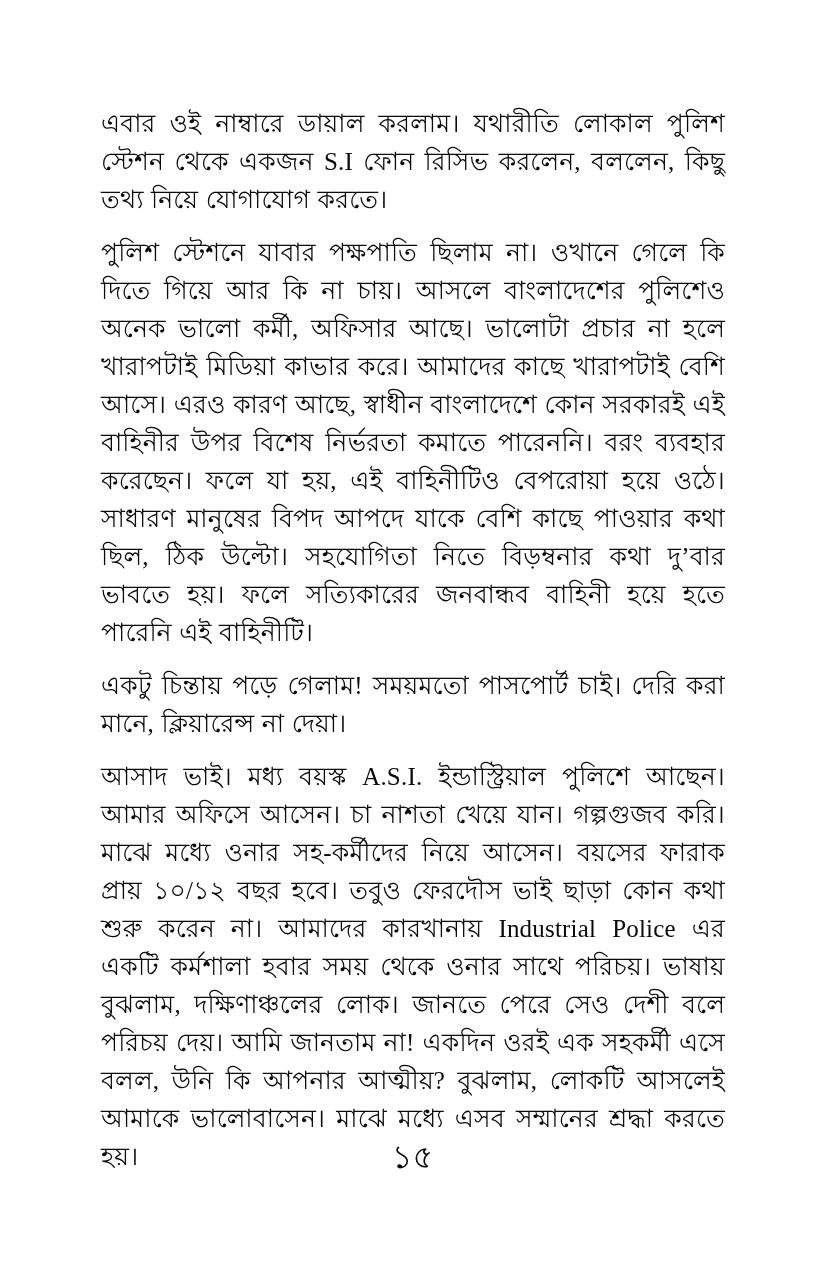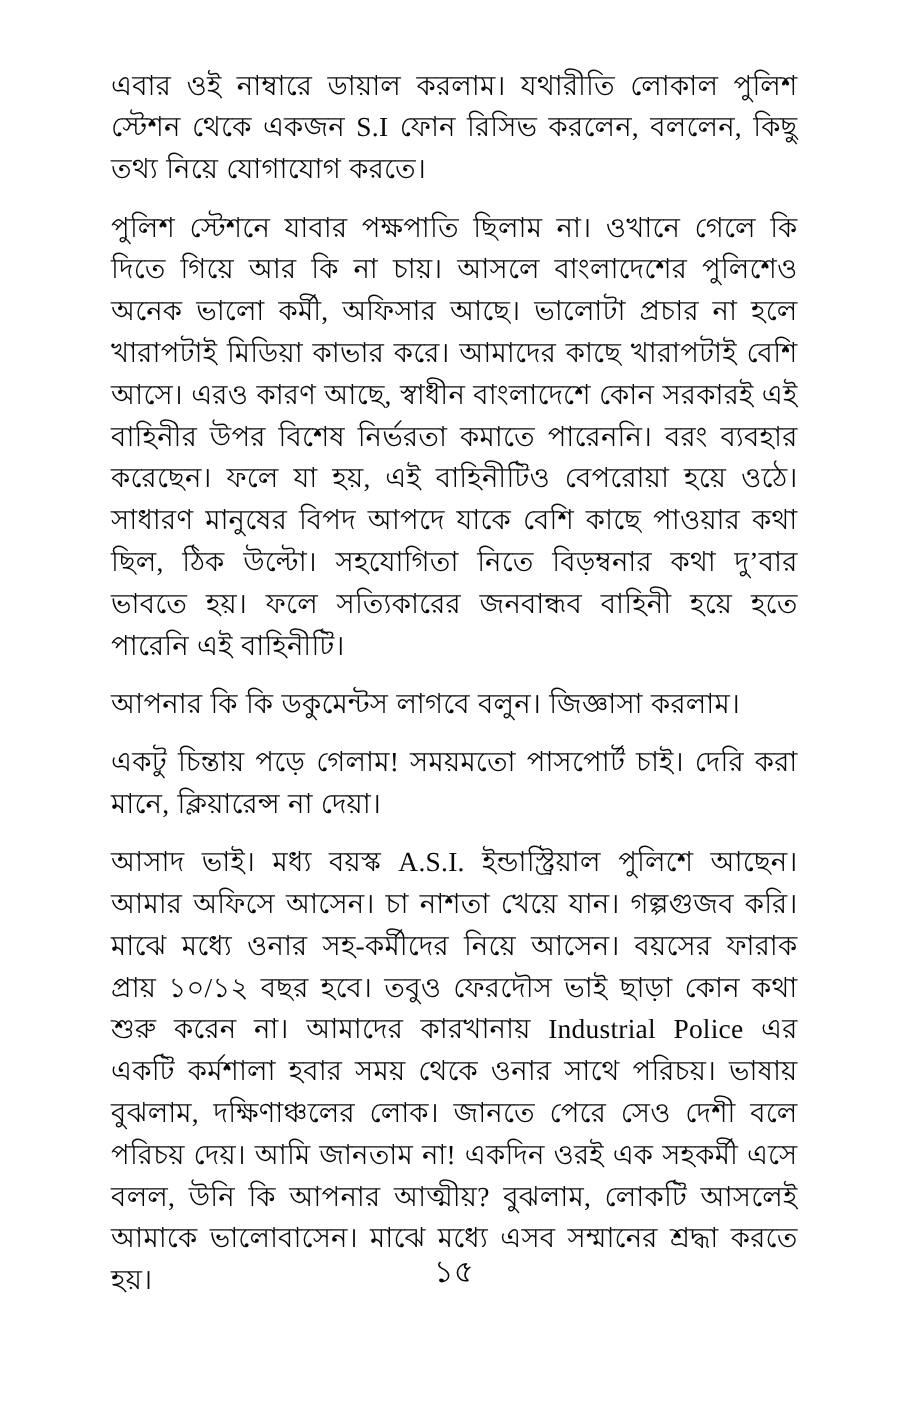--- a/index.html
+++ b/index.html
@@ -12,50 +12,49 @@
     height: 1275px;
     position: relative;
     font-family: "Liberation Serif", "DejaVu Serif", serif;
     color: #0a0a0a;
     overflow: hidden;
   }
   .page {
     box-sizing: border-box;
     width: 825px;
     height: 1275px;
-    padding: 60px 100px 0 101px;
+    padding: 105px 100px 0 101px;
     background: #ffffff;
   }
   .text-block p {
     margin: 0 0 15px 0;
     font-size: 25px;
     line-height: 38px;
     text-align: justify;
     letter-spacing: 0.2px;
     word-spacing: 1px;
   }
   .text-block p:last-child {
     margin-bottom: 0;
   }
   .page-number {
     position: absolute;
     left: 0;
     right: 0;
     top: 1142px;
     text-align: center;
-    font-size: 28px;
+    font-size: 32px;
     line-height: 30px;
     color: #0a0a0a;
   }
 </style>
 </head>
 <body>
 
 <div class="page">
   <div class="text-block">
     <p>এবার ওই নাম্বারে ডায়াল করলাম। যথারীতি লোকাল পুলিশ স্টেশন থেকে একজন S.I ফোন রিসিভ করলেন, বললেন, কিছু তথ্য নিয়ে যোগাযোগ করতে।</p>
     <p>পুলিশ স্টেশনে যাবার পক্ষপাতি ছিলাম না। ওখানে গেলে কি দিতে গিয়ে আর কি না চায়। আসলে বাংলাদেশের পুলিশেও অনেক ভালো কর্মী, অফিসার আছে। ভালোটা প্রচার না হলে খারাপটাই মিডিয়া কাভার করে। আমাদের কাছে খারাপটাই বেশি আসে। এরও কারণ আছে, স্বাধীন বাংলাদেশে কোন সরকারই এই বাহিনীর উপর বিশেষ নির্ভরতা কমাতে পারেননি। বরং ব্যবহার করেছেন। ফলে যা হয়, এই বাহিনীটিও বেপরোয়া হয়ে ওঠে। সাধারণ মানুষের বিপদ আপদে যাকে বেশি কাছে পাওয়ার কথা ছিল, ঠিক উল্টো। সহযোগিতা নিতে বিড়ম্বনার কথা দু’বার ভাবতে হয়। ফলে সত্যিকারের জনবান্ধব বাহিনী হয়ে হতে পারেনি এই বাহিনীটি।</p>
-    <p>আপনার কি কি ডকুমেন্টস লাগবে বলুন। জিজ্ঞাসা করলাম।</p>
     <p>একটু চিন্তায় পড়ে গেলাম! সময়মতো পাসপোর্ট চাই। দেরি করা মানে, ক্লিয়ারেন্স না দেয়া।</p>
     <p>আসাদ ভাই। মধ্য বয়স্ক A.S.I. ইন্ডাস্ট্রিয়াল পুলিশে আছেন। আমার অফিসে আসেন। চা নাশতা খেয়ে যান। গল্পগুজব করি। মাঝে মধ্যে ওনার সহ-কর্মীদের নিয়ে আসেন। বয়সের ফারাক প্রায় ১০/১২ বছর হবে। তবুও ফেরদৌস ভাই ছাড়া কোন কথা শুরু করেন না। আমাদের কারখানায় Industrial Police এর একটি কর্মশালা হবার সময় থেকে ওনার সাথে পরিচয়। ভাষায় বুঝলাম, দক্ষিণাঞ্চলের লোক। জানতে পেরে সেও দেশী বলে পরিচয় দেয়। আমি জানতাম না! একদিন ওরই এক সহকর্মী এসে বলল, উনি কি আপনার আত্মীয়? বুঝলাম, লোকটি আসলেই আমাকে ভালোবাসেন। মাঝে মধ্যে এসব সম্মানের শ্রদ্ধা করতে হয়।</p>
   </div>
   <div class="page-number">১৫</div>
 </div>
 
 </body></html>

